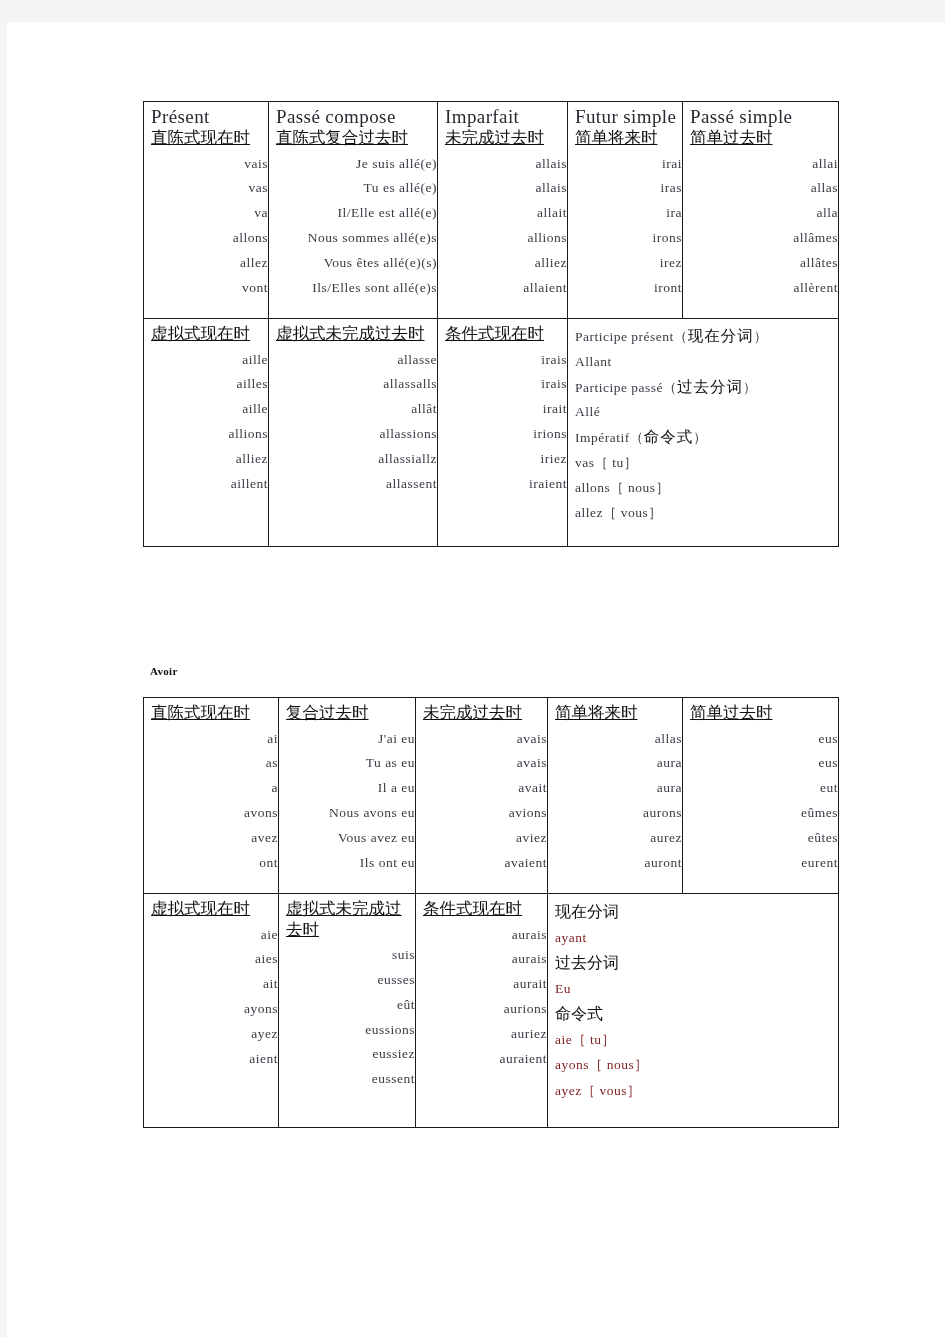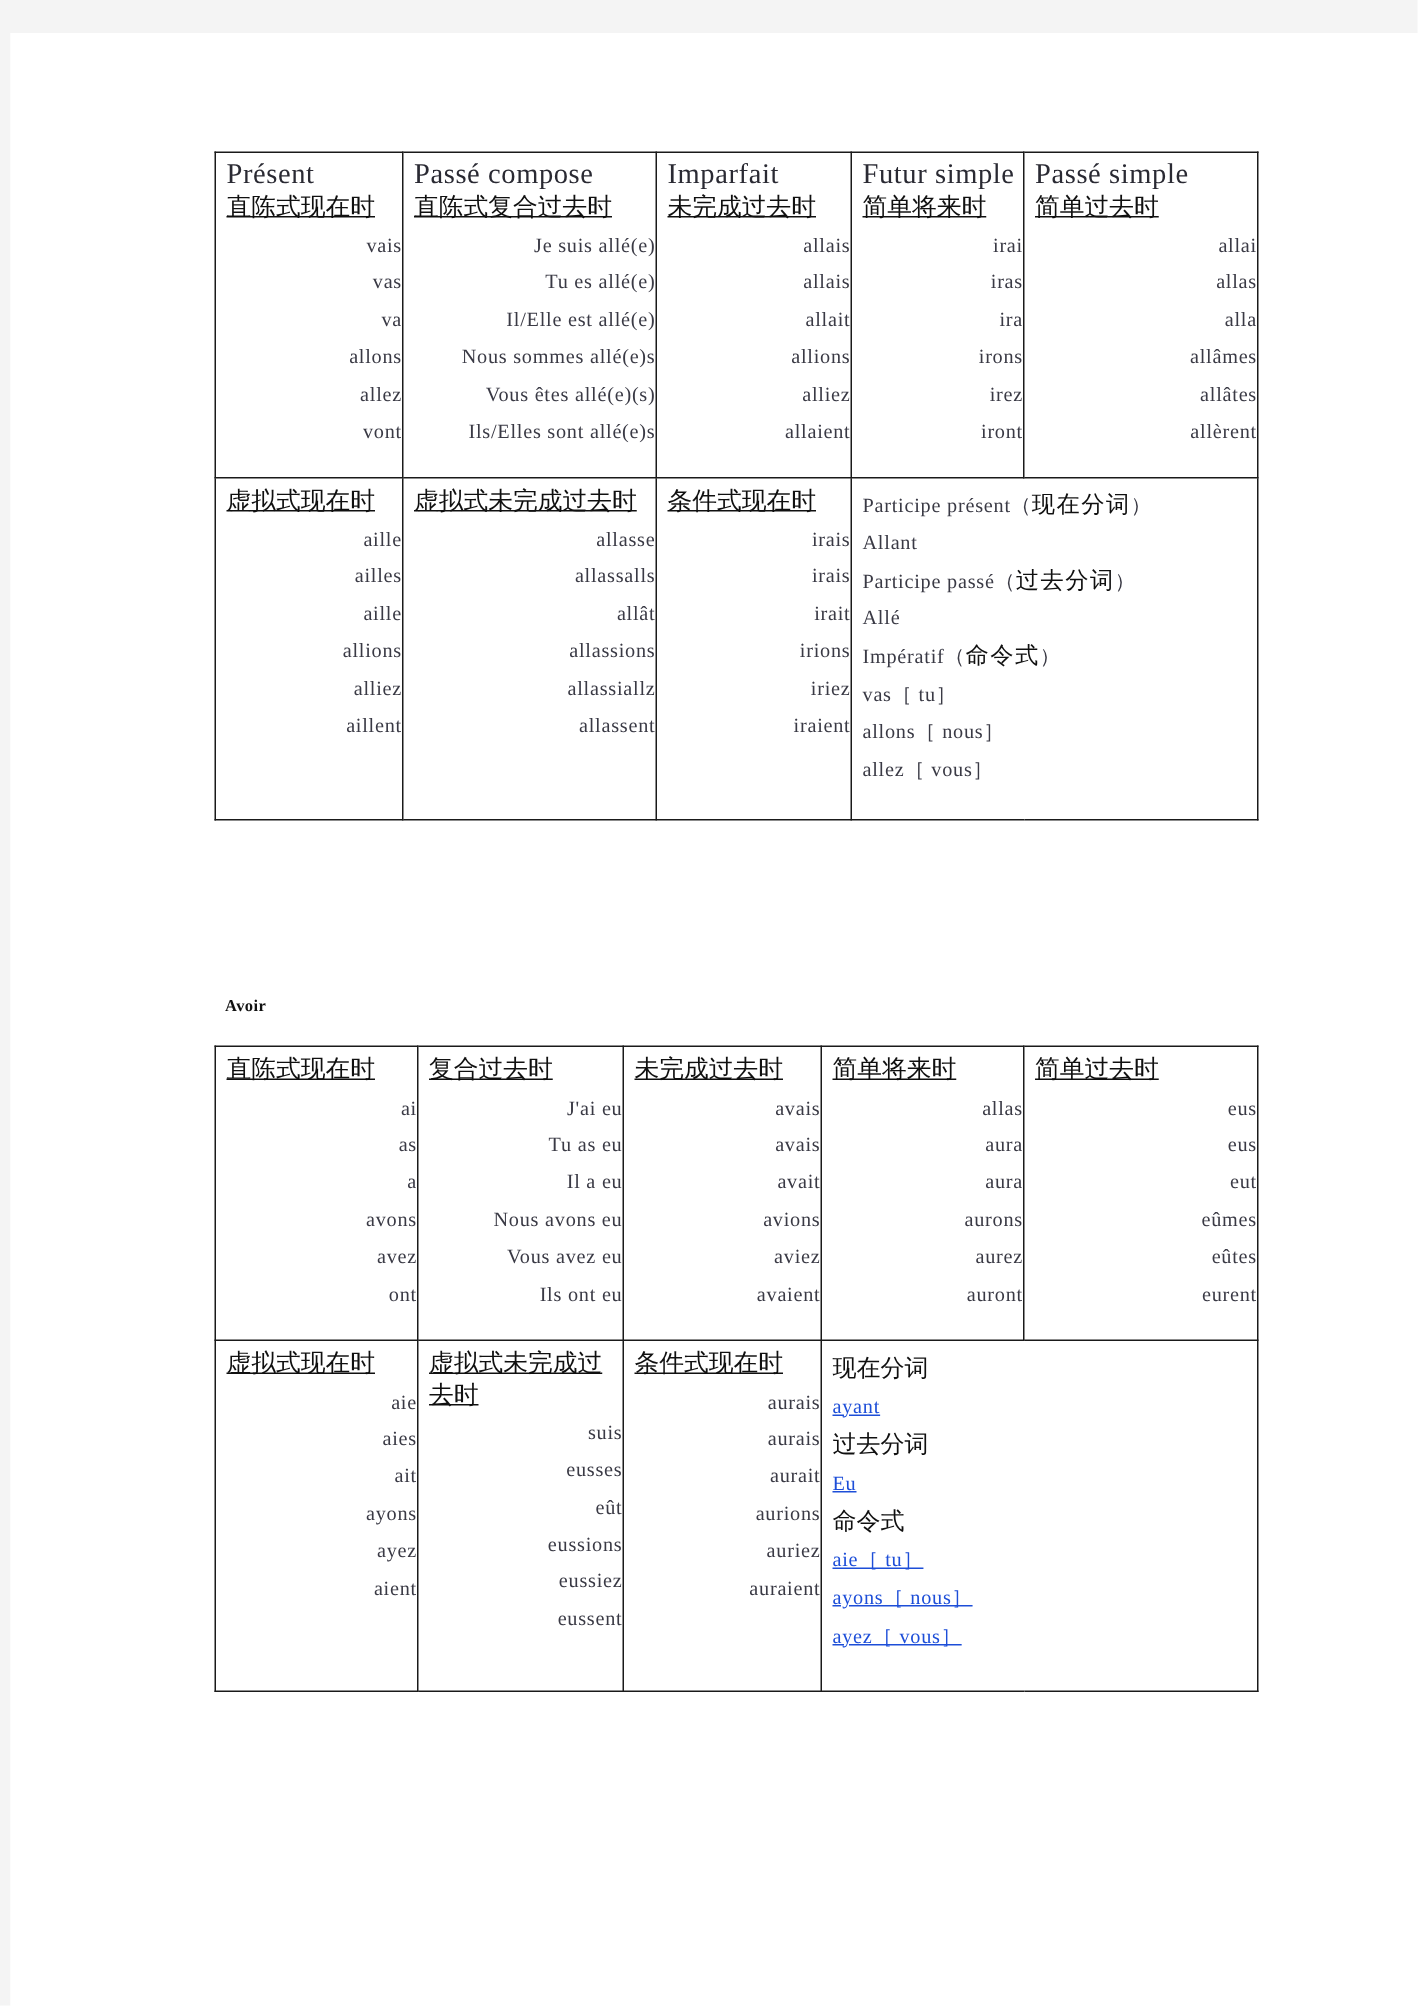--- a/index.html
+++ b/index.html
@@ -110,24 +110,23 @@
     letter-spacing: 1px;
   }
   .block-label-cn {
     font-family: "DejaVu Sans", "Liberation Sans", sans-serif;
     font-size: 16px;
     color: #101010;
     line-height: 25.5px;
   }
   .block-label-fr {
     font-size: 13.5px;
-    color: #1d4ed8;
+    color: #7f1d1d;
     line-height: 25.5px;
     letter-spacing: 0.5px;
-    text-decoration: underline;
   }
 
   h2.verb-title {
     position: absolute;
     margin: 0;
     font-size: 11px;
     font-weight: bold;
     color: #111111;
     letter-spacing: 0.3px;
     font-family: "Liberation Serif", "DejaVu Serif", serif;

